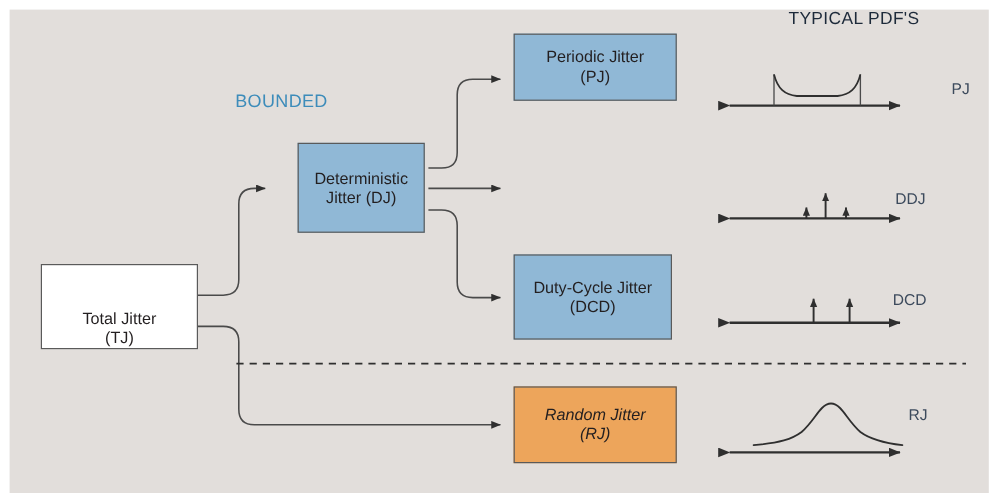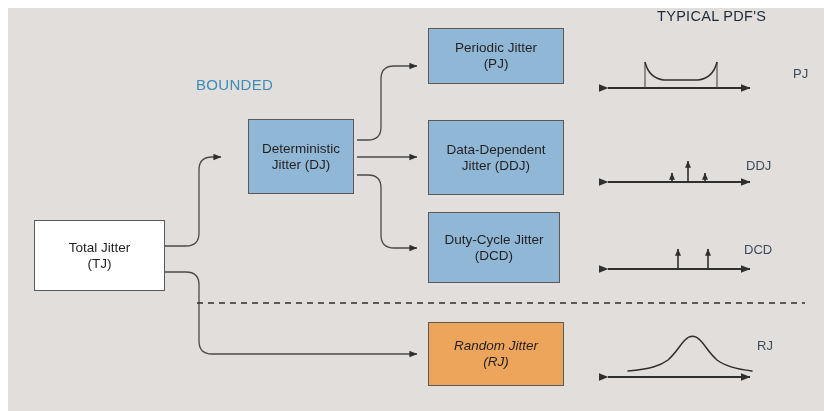--- a/index.html
+++ b/index.html
@@ -88,35 +88,31 @@
   </svg>
 
   <div class="lbl" id="lbl-typical">TYPICAL PDF'S</div>
   <div class="lbl" id="lbl-bounded">BOUNDED</div>
 
   <div class="pdflbl" id="pdf-pj">PJ</div>
   <div class="pdflbl" id="pdf-ddj">DDJ</div>
   <div class="pdflbl" id="pdf-dcd">DCD</div>
   <div class="pdflbl" id="pdf-rj">RJ</div>
 
-  <div class="box white" style="left: 34px; top: 220px; width: 131px; height: 71px;">
+  <div class="box white" style="left: 34px; top: 220px; width: 131px; height: 71px; align-items: flex-end;">
       <span>Total Jitter
 (TJ)</span>
     </div>
   <div class="box blue" style="left: 248px; top: 119px; width: 106px; height: 75px;">
       <span>Deterministic
 Jitter (DJ)</span>
     </div>
   <div class="box blue" style="left: 428px; top: 28px; width: 136px; height: 56px;">
       <span>Periodic Jitter
 (PJ)</span>
-    </div>
-  <div class="box blue" style="left: 428px; top: 120px; width: 136px; height: 75px;">
-      <span>Data-Dependent
-Jitter (DDJ)</span>
     </div>
   <div class="box blue" style="left: 428px; top: 212px; width: 132px; height: 71px;">
       <span>Duty-Cycle Jitter
 (DCD)</span>
     </div>
   <div class="box orange" style="left: 428px; top: 322px; width: 136px; height: 64px; font-style: italic;">
       <span>Random Jitter
 (RJ)</span>
     </div>
 </div>

